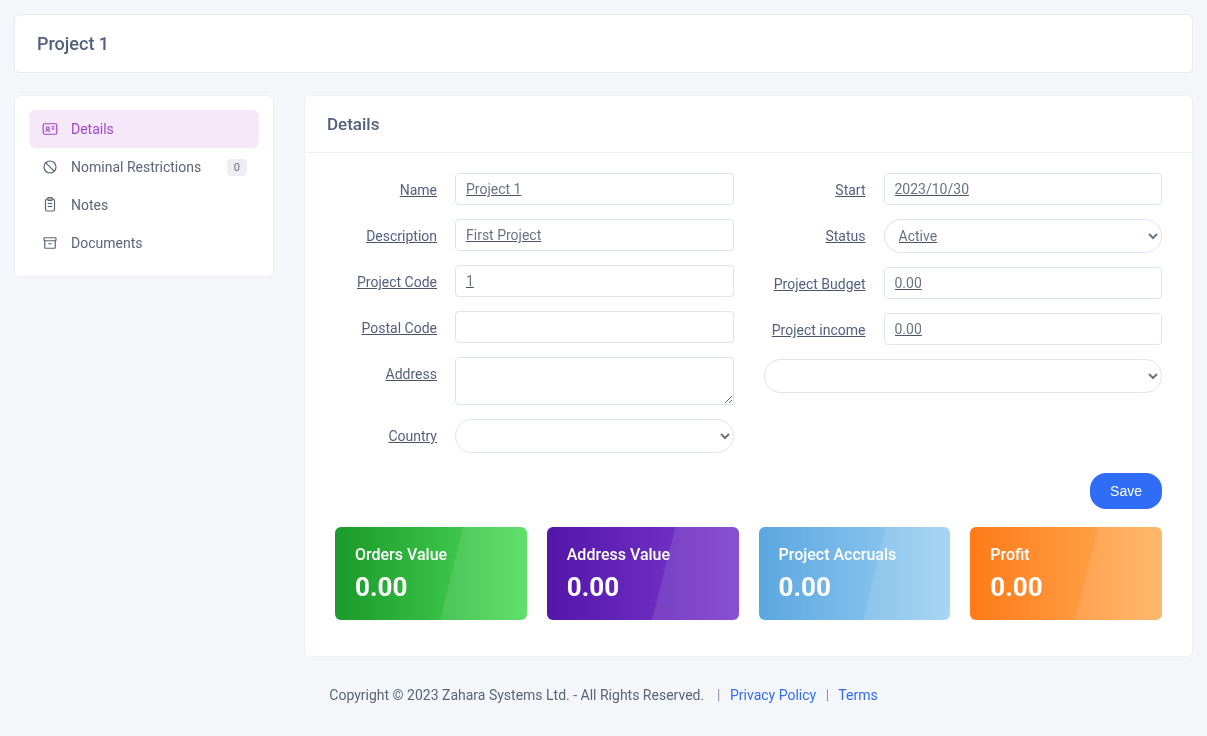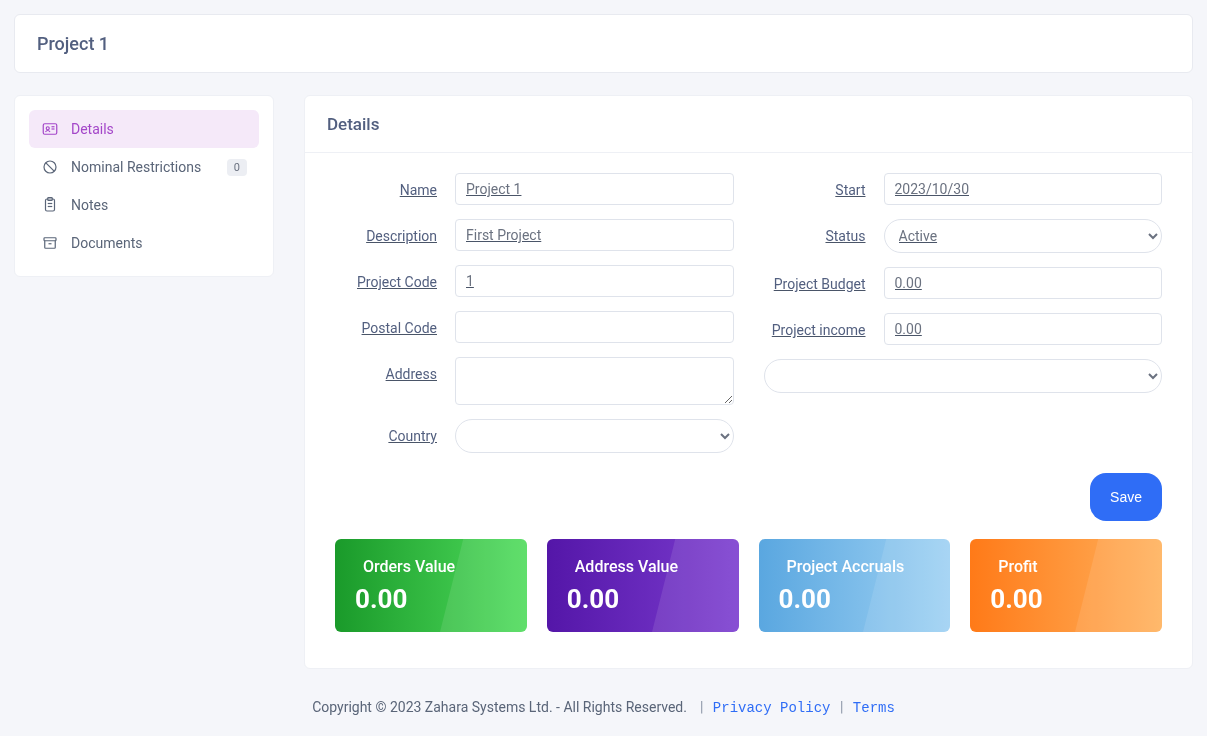--- a/index.html
+++ b/index.html
@@ -123,38 +123,38 @@
   .actions {
     padding: 6px 30px 18px 30px;
     display: flex;
     justify-content: flex-end;
   }
   .btn-save {
     background: #2f6df6;
     color: #fff;
     border: none;
     border-radius: 16px;
-    padding: 16px 20px;
+    padding: 10px 20px;
     font-size: 14px;
     cursor: pointer;
   }
   .cards {
     display: flex;
     gap: 20px;
     padding: 0 30px 36px 30px;
   }
   .stat-card {
     flex: 1;
     border-radius: 6px;
     padding: 18px 20px;
     color: #fff;
     position: relative;
     overflow: hidden;
   }
-  .stat-card .label { font-size: 16px; font-weight: 500; margin-bottom: 8px; margin-left: 8px; }
+  .stat-card .label { font-size: 16px; font-weight: 500; margin-bottom: 8px; }
   .stat-card .value { font-size: 26px; font-weight: 700; }
   .stat-card .deco {
     position: absolute;
     right: -14px;
     top: -6px;
     width: 90px;
     height: 110px;
     background: rgba(255,255,255,0.10);
     transform: skewX(-14deg);
   }
@@ -162,21 +162,21 @@
   .card-purple { background: linear-gradient(90deg,#5416a8,#7b3ccf); }
   .card-blue   { background: linear-gradient(90deg,#5aa7e0,#9ed1f3); }
   .card-orange { background: linear-gradient(90deg,#ff7a18,#ffb15c); }
 
   .footer {
     text-align: center;
     padding: 30px 0 26px 0;
     color: #5a6578;
     font-size: 14px;
   }
-  .footer a { color: #2f6df6; text-decoration: none; font-family: Liberation Mono, monospace; }
+  .footer a { color: #2f6df6; text-decoration: none; }
   .footer .sep { color: #8a93a6; margin: 0 6px; }
 </style>
 </head>
 <body>
 
 <div class="page">
 
   <div class="title-card">
     <h1>Project 1</h1>
   </div>

